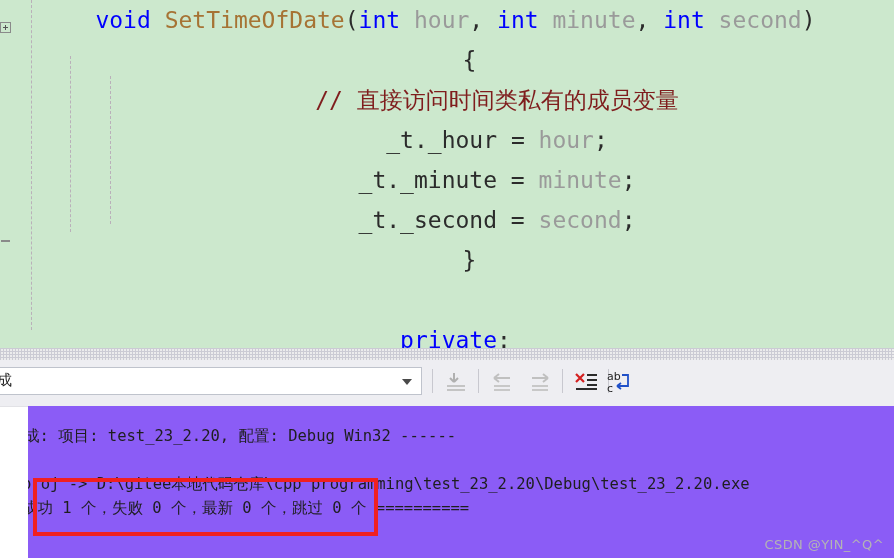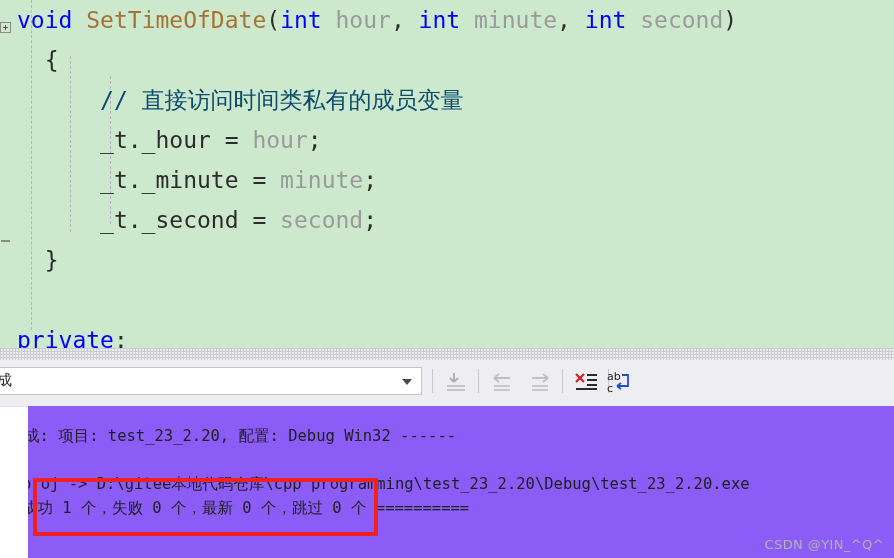--- a/index.html
+++ b/index.html
@@ -87,26 +87,27 @@
     left: 0; top: 0;
     width: 894px;
     font-family: "DejaVu Sans Mono", "Liberation Mono", monospace;
     font-size: 23px;
     line-height: 40px;
     white-space: pre;
   }
   .code .line {
     height: 40px;
     padding-left: 17px;
+    text-align: center;
   }
   .kw      { color: #0000ff; }
   .fn      { color: #a67334; }
   .ident   { color: #9a9a9a; }
   .plain   { color: #2b2b2b; }
-  .comment { color: #0c4a6e; }
+  .comment { color: #7f1d1d; }
   .punc    { color: #2b2b2b; }
 
   
   .splitter {
     position: absolute;
     left: 0; top: 348px;
     width: 894px;
     height: 12px;
     background: #ececed;
     background-image:

